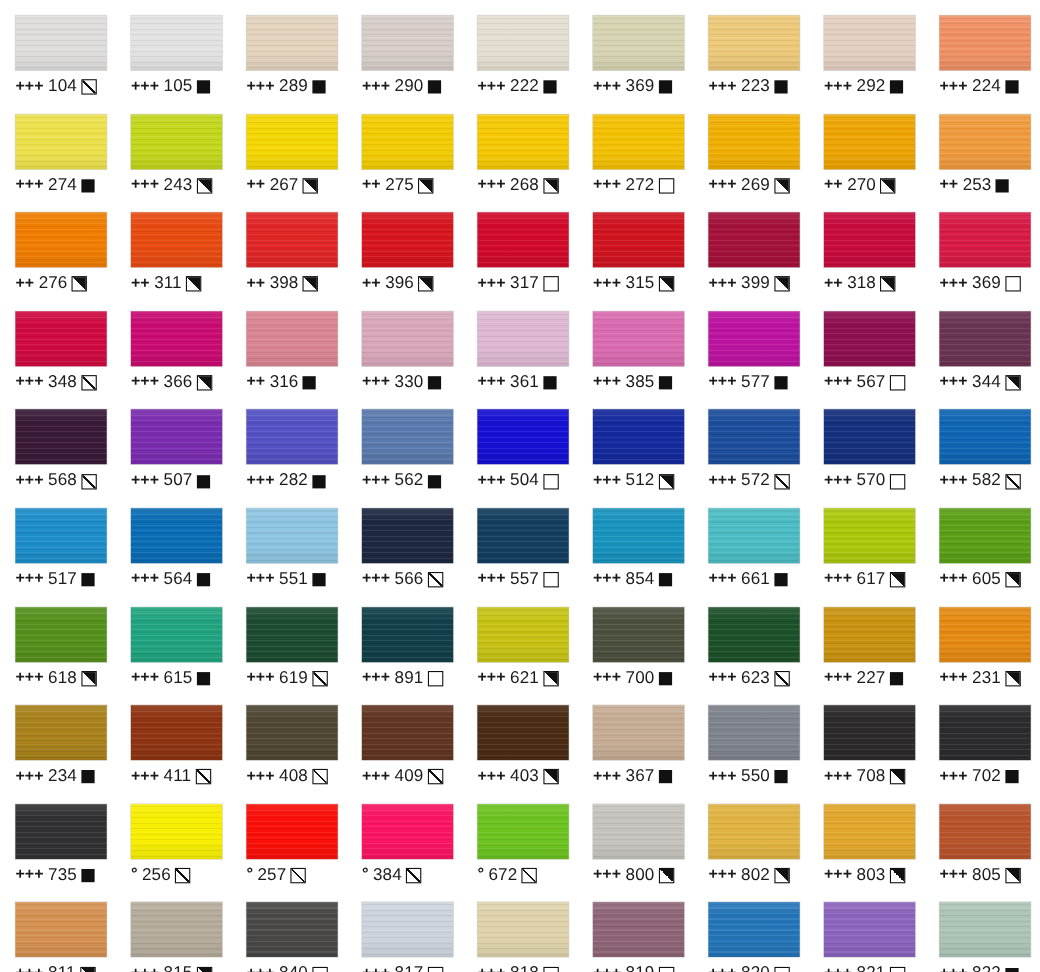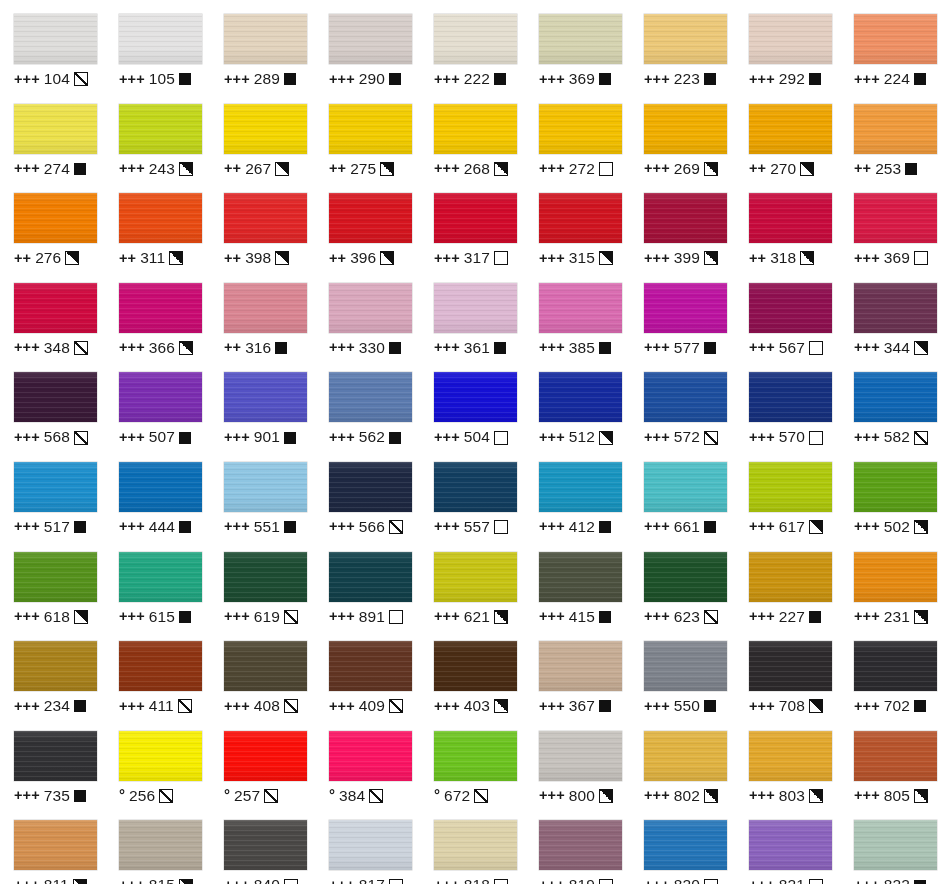--- a/index.html
+++ b/index.html
@@ -421,21 +421,21 @@
       <div class="label">
         <span class="lf">+++</span>
         <span class="num">507</span>
         <span class="sym opaque"></span>
       </div>
     </div>
     <div class="cell">
       <div class="swatch" style="background: rgb(84, 82, 196);"></div>
       <div class="label">
         <span class="lf">+++</span>
-        <span class="num">901</span>
+        <span class="num">282</span>
         <span class="sym opaque"></span>
       </div>
     </div>
     <div class="cell">
       <div class="swatch" style="background: rgb(91, 122, 174);"></div>
       <div class="label">
         <span class="lf">+++</span>
         <span class="num">562</span>
         <span class="sym opaque"></span>
       </div>
@@ -485,21 +485,21 @@
       <div class="label">
         <span class="lf">+++</span>
         <span class="num">517</span>
         <span class="sym opaque"></span>
       </div>
     </div>
     <div class="cell">
       <div class="swatch" style="background: rgb(10, 109, 181);"></div>
       <div class="label">
         <span class="lf">+++</span>
-        <span class="num">444</span>
+        <span class="num">564</span>
         <span class="sym opaque"></span>
       </div>
     </div>
     <div class="cell">
       <div class="swatch" style="background: rgb(142, 197, 226);"></div>
       <div class="label">
         <span class="lf">+++</span>
         <span class="num">551</span>
         <span class="sym opaque"></span>
       </div>
@@ -517,21 +517,21 @@
       <div class="label">
         <span class="lf">+++</span>
         <span class="num">557</span>
         <span class="sym transparent"></span>
       </div>
     </div>
     <div class="cell">
       <div class="swatch" style="background: rgb(24, 148, 191);"></div>
       <div class="label">
         <span class="lf">+++</span>
-        <span class="num">412</span>
+        <span class="num">854</span>
         <span class="sym opaque"></span>
       </div>
     </div>
     <div class="cell">
       <div class="swatch" style="background: rgb(76, 189, 196);"></div>
       <div class="label">
         <span class="lf">+++</span>
         <span class="num">661</span>
         <span class="sym opaque"></span>
       </div>
@@ -541,21 +541,21 @@
       <div class="label">
         <span class="lf">+++</span>
         <span class="num">617</span>
         <span class="sym semi"></span>
       </div>
     </div>
     <div class="cell">
       <div class="swatch" style="background: rgb(91, 160, 23);"></div>
       <div class="label">
         <span class="lf">+++</span>
-        <span class="num">502</span>
+        <span class="num">605</span>
         <span class="sym semi"></span>
       </div>
     </div>
     <div class="cell">
       <div class="swatch" style="background: rgb(85, 145, 28);"></div>
       <div class="label">
         <span class="lf">+++</span>
         <span class="num">618</span>
         <span class="sym semi"></span>
       </div>
@@ -589,21 +589,21 @@
       <div class="label">
         <span class="lf">+++</span>
         <span class="num">621</span>
         <span class="sym semi"></span>
       </div>
     </div>
     <div class="cell">
       <div class="swatch" style="background: rgb(76, 81, 63);"></div>
       <div class="label">
         <span class="lf">+++</span>
-        <span class="num">415</span>
+        <span class="num">700</span>
         <span class="sym opaque"></span>
       </div>
     </div>
     <div class="cell">
       <div class="swatch" style="background: rgb(29, 81, 41);"></div>
       <div class="label">
         <span class="lf">+++</span>
         <span class="num">623</span>
         <span class="sym semitrans"></span>
       </div>

